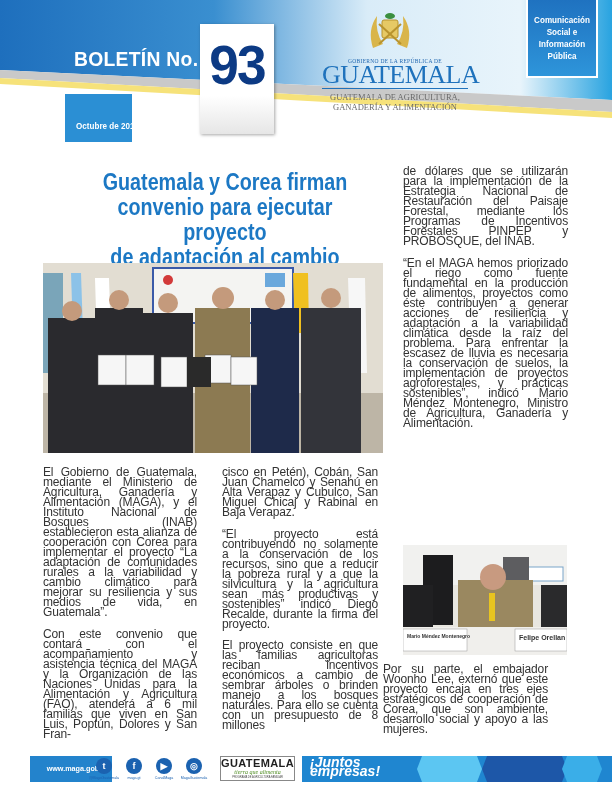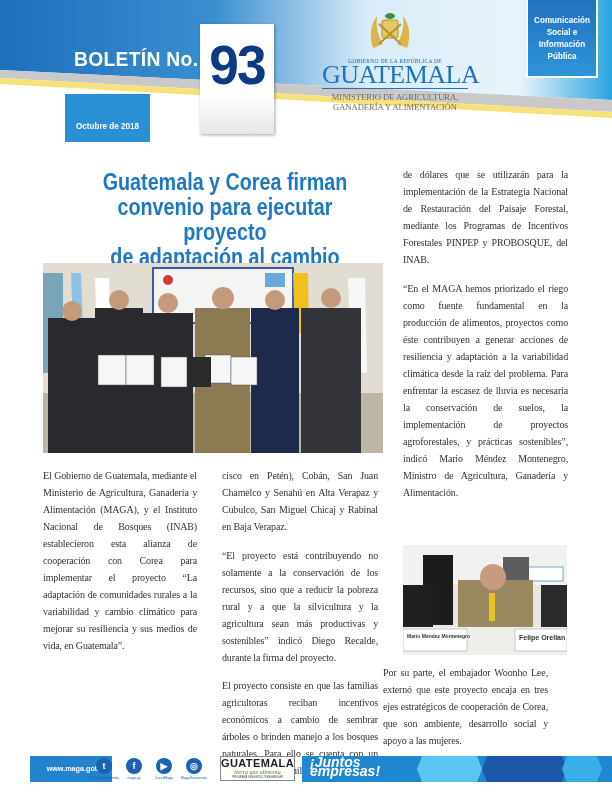--- a/index.html
+++ b/index.html
@@ -5,38 +5,38 @@
   * { margin:0; padding:0; box-sizing:border-box; }
   html, body { width:612px; height:792px; overflow:hidden; background:#ffffff; }
   body { position:relative; font-family:"DejaVu Sans", sans-serif; color:#2b2b2b; }
 
   
   .header { position:absolute; left:0; top:0; width:612px; height:150px; overflow:hidden; }
   .header svg.bg { position:absolute; left:0; top:0; }
   .bol-title { position:absolute; left:74px; top:47px; font-family:"Liberation Sans", sans-serif; font-weight:bold; font-size:21px; color:#ffffff; letter-spacing:0.3px; transform:scaleX(0.92); transform-origin:left; }
   .issue-card { position:absolute; left:200px; top:24px; width:74px; height:110px; background:linear-gradient(#ffffff 65%, #e6e6e6); box-shadow:1px 1px 3px rgba(0,0,0,0.35); }
   .issue-num { position:absolute; left:0; top:8px; width:74px; text-align:center; font-family:"Liberation Sans", sans-serif; font-weight:bold; font-size:56px; color:#0c3a84; letter-spacing:-2px; transform:scaleX(0.95); }
-  .date-box { position:absolute; left:65px; top:94px; width:85px; height:48px; background:#2b8fd4; }
+  .date-box { position:absolute; left:65px; top:94px; width:67px; height:48px; background:#2b8fd4; }
   .date-text { position:absolute; left:0; top:26px; width:85px; text-align:center; font-family:"Liberation Sans", sans-serif; font-weight:bold; font-size:9.5px; color:#ffffff; transform:scaleX(0.85); }
   .crest { position:absolute; left:365px; top:10px; width:50px; height:42px; }
   .gov-line { position:absolute; left:330px; top:58px; width:130px; text-align:center; font-family:"Liberation Serif", serif; font-size:5.5px; color:#1f66b0; letter-spacing:0.3px; }
   .gov-name { position:absolute; left:322px; top:62px; width:146px; text-align:center; font-family:"Liberation Serif", serif; font-size:26px; color:#1f72bc; letter-spacing:-0.5px; border-bottom:1px solid #1f72bc; line-height:26px; }
   .ministry { position:absolute; left:322px; top:92px; width:146px; text-align:center; font-family:"Liberation Serif", serif; font-size:8.5px; line-height:10px; color:#6a6a6a; }
   .comm-box { position:absolute; left:526px; top:0; width:72px; height:78px; background:linear-gradient(#1f72c0, #2e95da); border:2px solid #ffffff; border-top:none; }
   .comm-text { position:absolute; left:0; top:14px; width:68px; text-align:center; font-family:"Liberation Sans", sans-serif; font-weight:bold; font-size:9px; line-height:12px; color:#ffffff; transform:scaleX(0.9); }
 
   
   .headline { position:absolute; left:50px; top:170px; width:350px; text-align:center; font-family:"Liberation Sans", sans-serif; font-weight:bold; font-size:23.5px; line-height:25px; color:#1c78c4; transform:scaleX(0.84); transform-origin:center; }
 
   
   .photo-main { position:absolute; left:43px; top:263px; width:340px; height:190px; overflow:hidden; background:#cfc9bd; }
   .photo-small { position:absolute; left:403px; top:545px; width:164px; height:110px; overflow:hidden; background:#d6d2c9; }
 
   
-  .col { position:absolute; font-family:Liberation Serif, serif; font-size:10px; line-height:17px; color:#333333; text-align:justify; letter-spacing:-0.15px; }
+  .col { position:absolute; font-family:Liberation Sans, sans-serif; font-size:12px; line-height:10px; color:#333333; text-align:justify; letter-spacing:-0.15px; }
   .col p { margin-bottom:11.7px; }
   .c1 { left:43px; top:467px; width:154px; }
   .c2 { left:222px; top:467px; width:156px; }
   .c3 { left:403px; top:166px; width:165px; }
   .c3b { left:383px; top:664px; width:165px; }
 
   
   .footer { position:absolute; left:0; top:752px; width:612px; height:34px; }
   .url-box { position:absolute; left:0; top:4px; width:82px; height:26px; background:#2383cc;margin-left:30px; }
   .url-text { position:absolute; left:0; top:8px; width:78px; text-align:right; font-family:"Liberation Sans", sans-serif; font-weight:bold; font-size:8px; color:#ffffff; transform:scaleX(0.9); transform-origin:right; }
@@ -83,21 +83,21 @@
     <path d="M8 38 Q2 20 12 6 Q10 22 18 34 Z" fill="#d9b54a"></path>
     <path d="M42 38 Q48 20 38 6 Q40 22 32 34 Z" fill="#d9b54a"></path>
     <rect x="17" y="10" width="16" height="18" rx="2" fill="#e6c965" stroke="#b8932e" stroke-width="1"></rect>
     <line x1="14" y1="34" x2="36" y2="14" stroke="#b8932e" stroke-width="2"></line>
     <line x1="36" y1="34" x2="14" y2="14" stroke="#b8932e" stroke-width="2"></line>
     <ellipse cx="25" cy="6" rx="5" ry="3" fill="#3b8f3f"></ellipse>
   </svg>
   <div class="gov-line">GOBIERNO DE LA REPÚBLICA DE</div>
   <div class="gov-name">GUATEMALA</div>
   <div class="ministry">
-    <div>MINISTERIO DE AGRICULTURA,</div>
+    <div>GUATEMALA DE AGRICULTURA,</div>
     <div>GANADERÍA Y ALIMENTACIÓN</div>
   </div>
 
   <div class="comm-box">
     <div class="comm-text">
       <div>Comunicación</div>
       <div>Social e</div>
       <div>Información</div>
       <div>Pública</div>
     </div>
@@ -145,20 +145,21 @@
       <rect x="118" y="94" width="26" height="30"></rect>
       <rect x="162" y="92" width="26" height="28"></rect>
       <rect x="188" y="94" width="26" height="28"></rect>
     </g>
     <rect x="144" y="94" width="24" height="30" fill="#2a2a2a"></rect>
   </svg>
 </div>
 
 <div class="col c1">
   <p>El Gobierno de Guatemala, mediante el Ministerio de Agricultura, Ganadería y Alimentación (MAGA), y el Instituto Nacional de Bosques (INAB) establecieron esta alianza de cooperación con Corea para implementar el proyecto “La adaptación de comunidades rurales a la variabilidad y cambio climático para mejorar su resiliencia y sus medios de vida, en Guatemala”.</p>
+  <p>Con este convenio que contará con el acompañamiento y asistencia técnica del MAGA y la Organización de las Naciones Unidas para la Alimentación y Agricultura (FAO), atenderá a 6 mil familias que viven en San Luis, Poptún, Dolores y San Fran-</p>
 </div>
 
 <div class="col c2">
   <p>cisco en Petén), Cobán, San Juan Chamelco y Senahú en Alta Verapaz y Cubulco, San Miguel Chicaj y Rabinal en Baja Verapaz.</p>
   <p>“El proyecto está contribuyendo no solamente a la conservación de los recursos, sino que a reducir la pobreza rural y a que la silvicultura y la agricultura sean más productivas y sostenibles” indicó Diego Recalde, durante la firma del proyecto.</p>
   <p>El proyecto consiste en que las familias agricultoras reciban incentivos económicos a cambio de sembrar árboles o brinden manejo a los bosques naturales. Para ello se cuenta con un presupuesto de 8 millones</p>
 </div>
 
 <div class="col c3">
   <p>de dólares que se utilizarán para la implementación de la Estrategia Nacional de Restauración del Paisaje Forestal, mediante los Programas de Incentivos Forestales PINPEP y PROBOSQUE, del INAB.</p>

